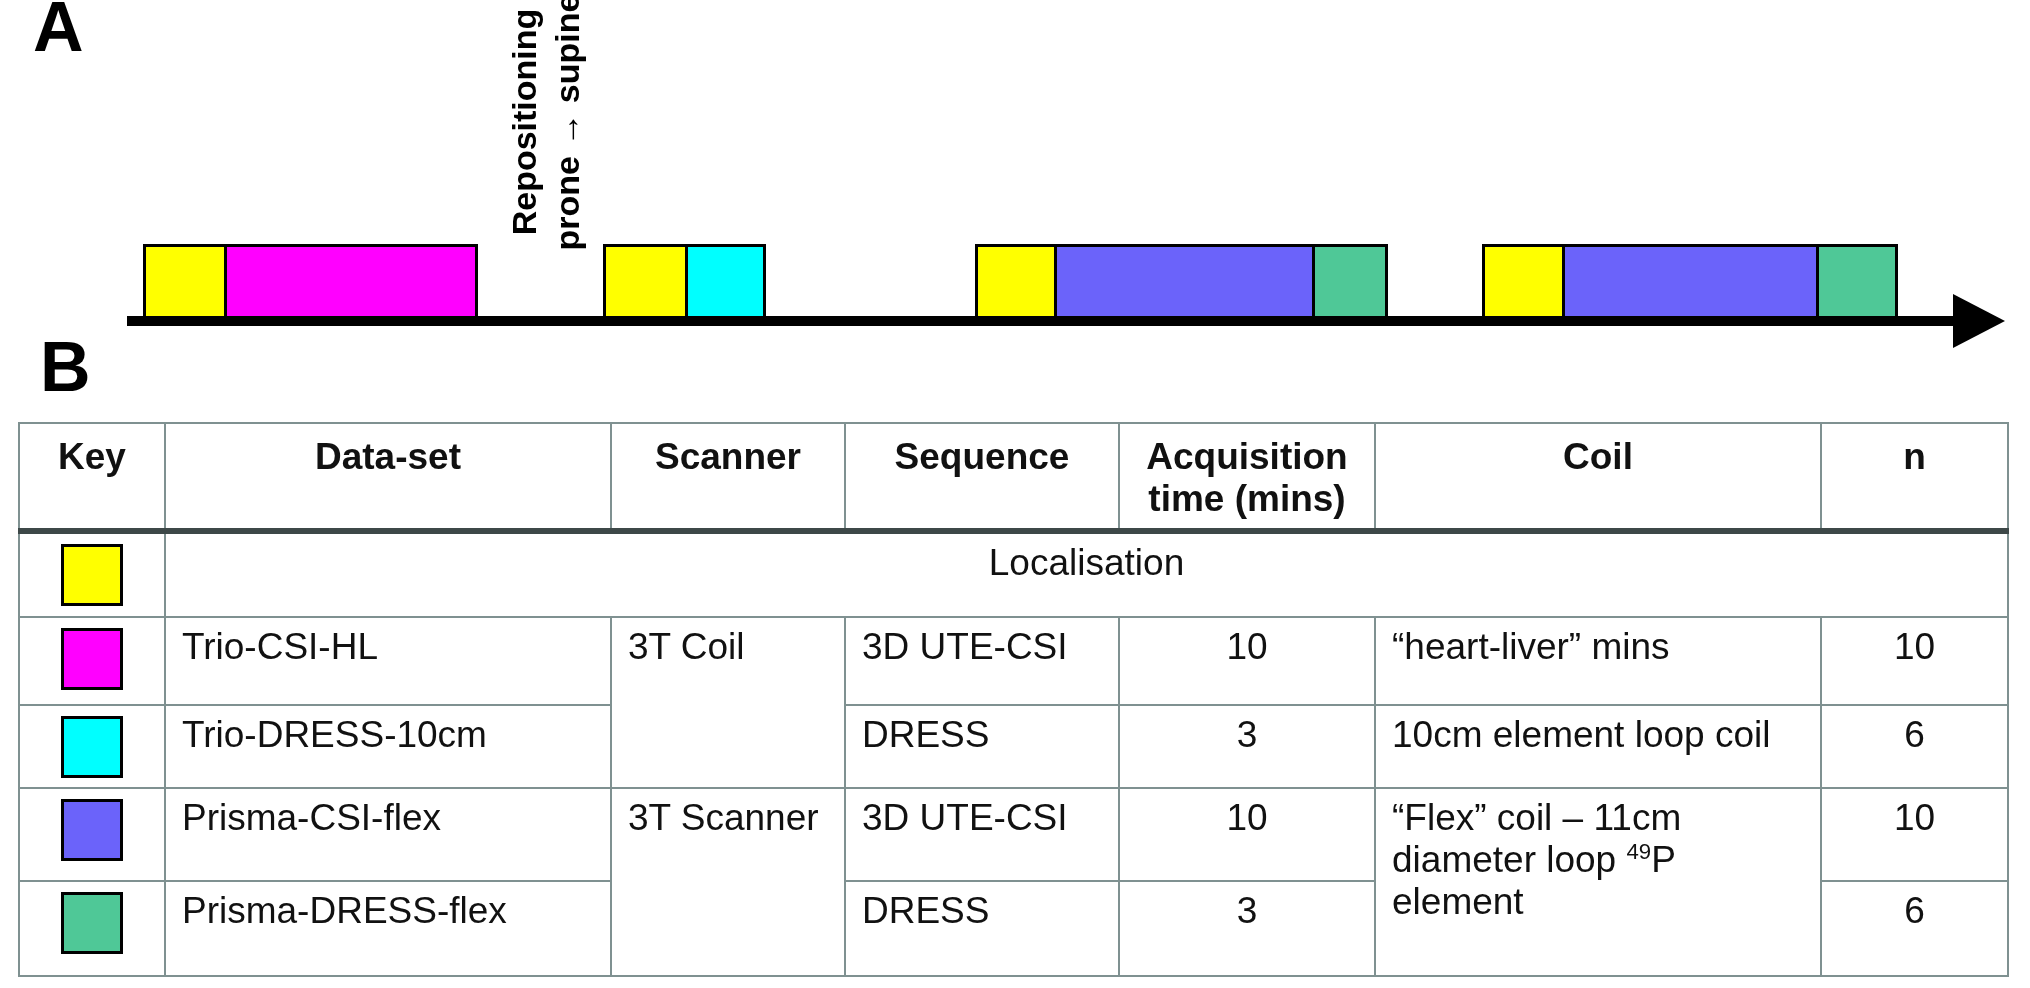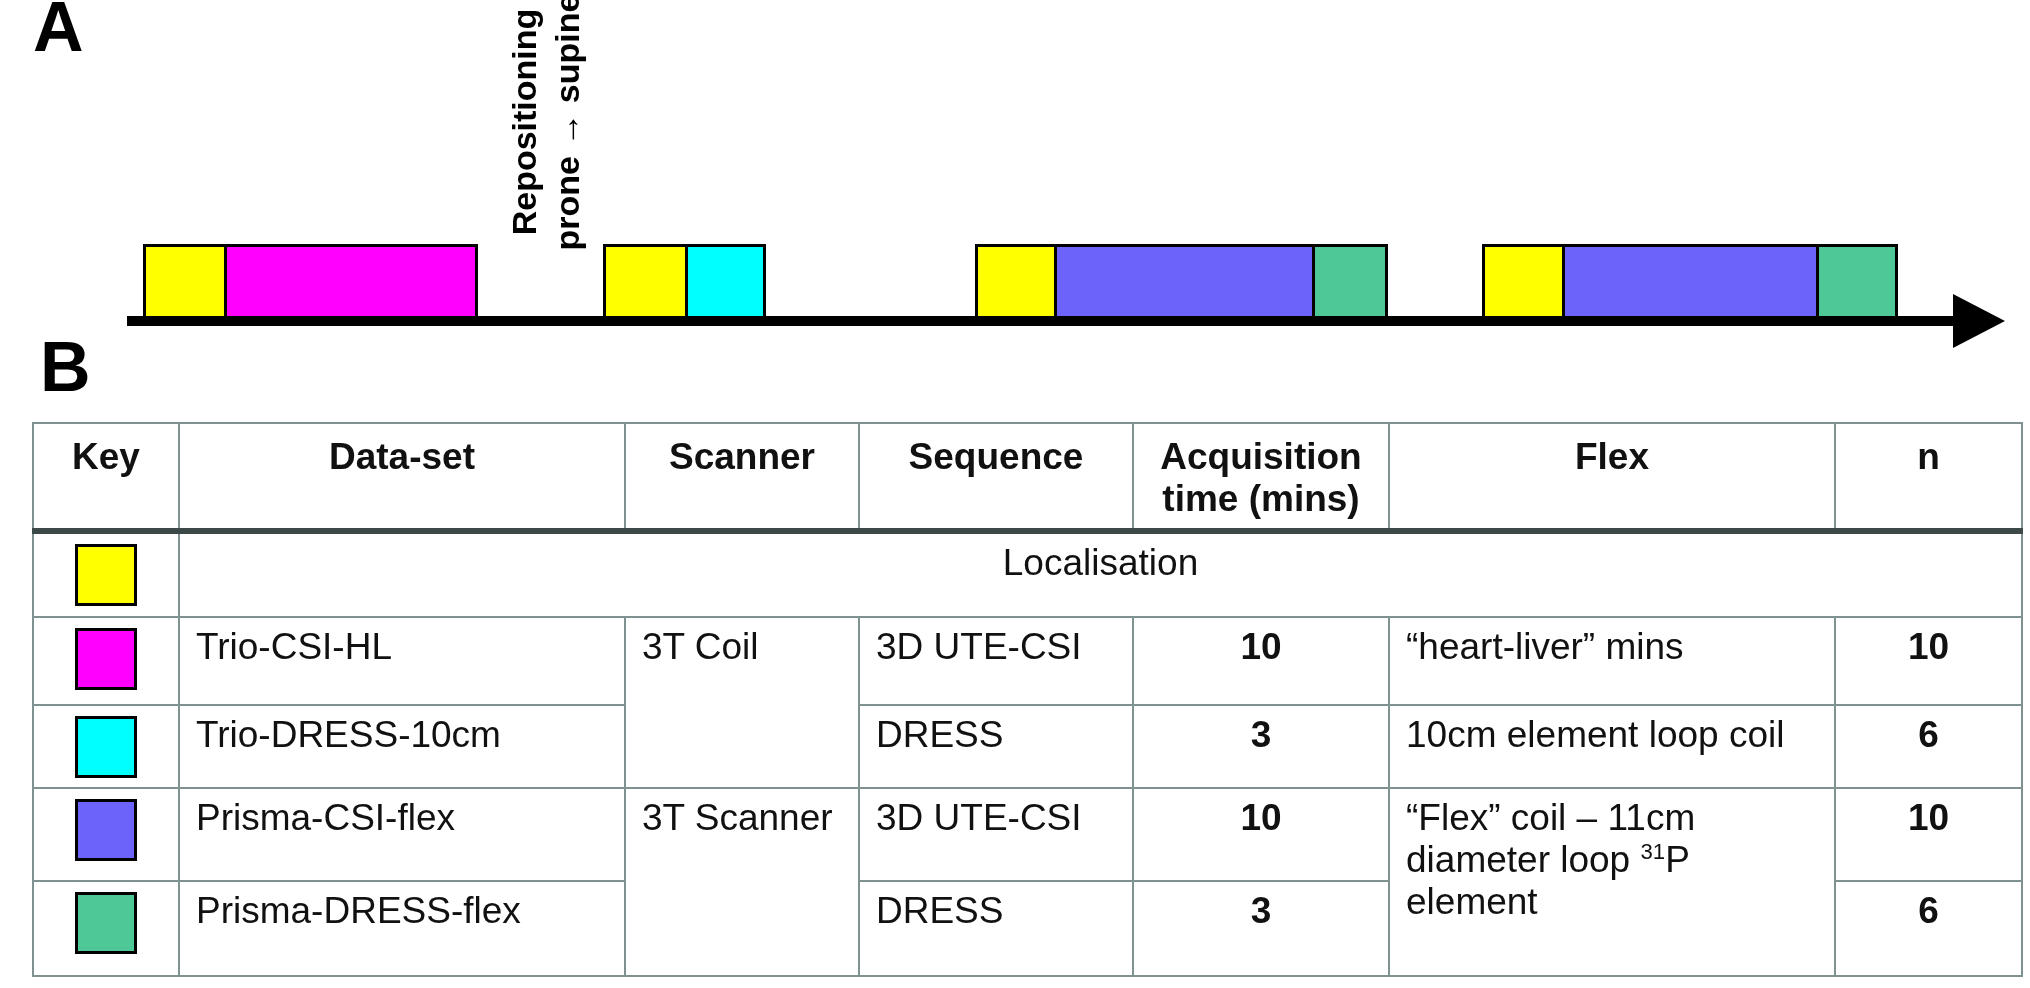--- a/index.html
+++ b/index.html
@@ -15,28 +15,28 @@
   .timeline{position:absolute;left:0;top:0;width:2030px;height:400px;}
   .tl-baseline{position:absolute;left:127px;top:316px;width:1828px;height:10px;background:#000;}
   .tl-arrowhead{position:absolute;left:1953px;top:294px;width:0;height:0;
     border-top:27px solid transparent;border-bottom:27px solid transparent;border-left:52px solid #000;}
   .tl-block{position:absolute;top:244px;height:75px;border:3px solid #000;box-sizing:border-box;}
   .repo-label{position:absolute;left:398px;top:77px;width:300px;height:90px;
     transform:rotate(-90deg);font-weight:bold;font-size:34px;line-height:1.26;
     text-align:center;white-space:pre-line;color:#000;}
 
   
-  .study-table{position:absolute;left:32px;top:422px;border-collapse:collapse;table-layout:fixed;
+  .study-table{position:absolute;left:18px;top:422px;border-collapse:collapse;table-layout:fixed;
     width:1989px;font-size:37px;padding-left:39px;}
   .study-table td,.study-table th{border:2px solid #7F9191;vertical-align:top;padding:8px 16px;
     overflow:hidden;}
   .study-table th{font-weight:bold;text-align:center;white-space:pre-line;padding-top:12px;
     border-bottom:6px solid #3D4848;}
   .study-table td{white-space:nowrap;}
-  td.center{text-align:center;font-weight:bold;}
+  td.center{text-align:center;}
   td.key-cell{text-align:center;padding:8px 0 0 0;}
   .swatch{width:56px;height:56px;border:3px solid #000;margin:2px auto 0 auto;}
   td.loc-cell{text-align:center;white-space:nowrap;}
   td.coil-multi{white-space:pre-line;border-radius:17px;}
   td.coil-multi sup{font-size:60%;line-height:0;}
 
   tr.hdr-row{height:106px;}
   tr.loc-row{height:86px;}
   tr.row-1{height:88px;}
   tr.row-2{height:83px;}
@@ -82,21 +82,21 @@
         <col style="width:187px">
     </colgroup>
     <thead>
       <tr class="hdr-row">
         <th>Key</th>
         <th>Data-set</th>
         <th>Scanner</th>
         <th>Sequence</th>
         <th>Acquisition
 time (mins)</th>
-        <th>Flex</th>
+        <th>Coil</th>
         <th>n</th>
       </tr>
     </thead>
     <tbody>
       <tr class="loc-row">
         <td class="key-cell">
           <div class="swatch" style="background-color: rgb(255, 255, 0);"></div>
         </td>
         <td class="loc-cell" colspan="6">Localisation</td>
       </tr>
@@ -126,21 +126,21 @@
 
       <tr class="row-3">
         <td class="key-cell">
           <div class="swatch" style="background-color: rgb(107, 99, 250);"></div>
         </td>
         <td>Prisma-CSI-flex</td>
         <td rowspan="2">3T Scanner</td>
         <td>3D UTE-CSI</td>
         <td class="center">10</td>
         <td rowspan="2" class="coil-multi"><span>“Flex” coil – 11cm
-diameter loop </span><sup>31</sup><span>P
+diameter loop </span><sup>49</sup><span>P
 element</span></td>
         <td class="center">10</td>
       </tr>
 
       <tr class="row-4">
         <td class="key-cell">
           <div class="swatch" style="background-color: rgb(79, 200, 151);"></div>
         </td>
         <td>Prisma-DRESS-flex</td>
         <td>DRESS</td>

